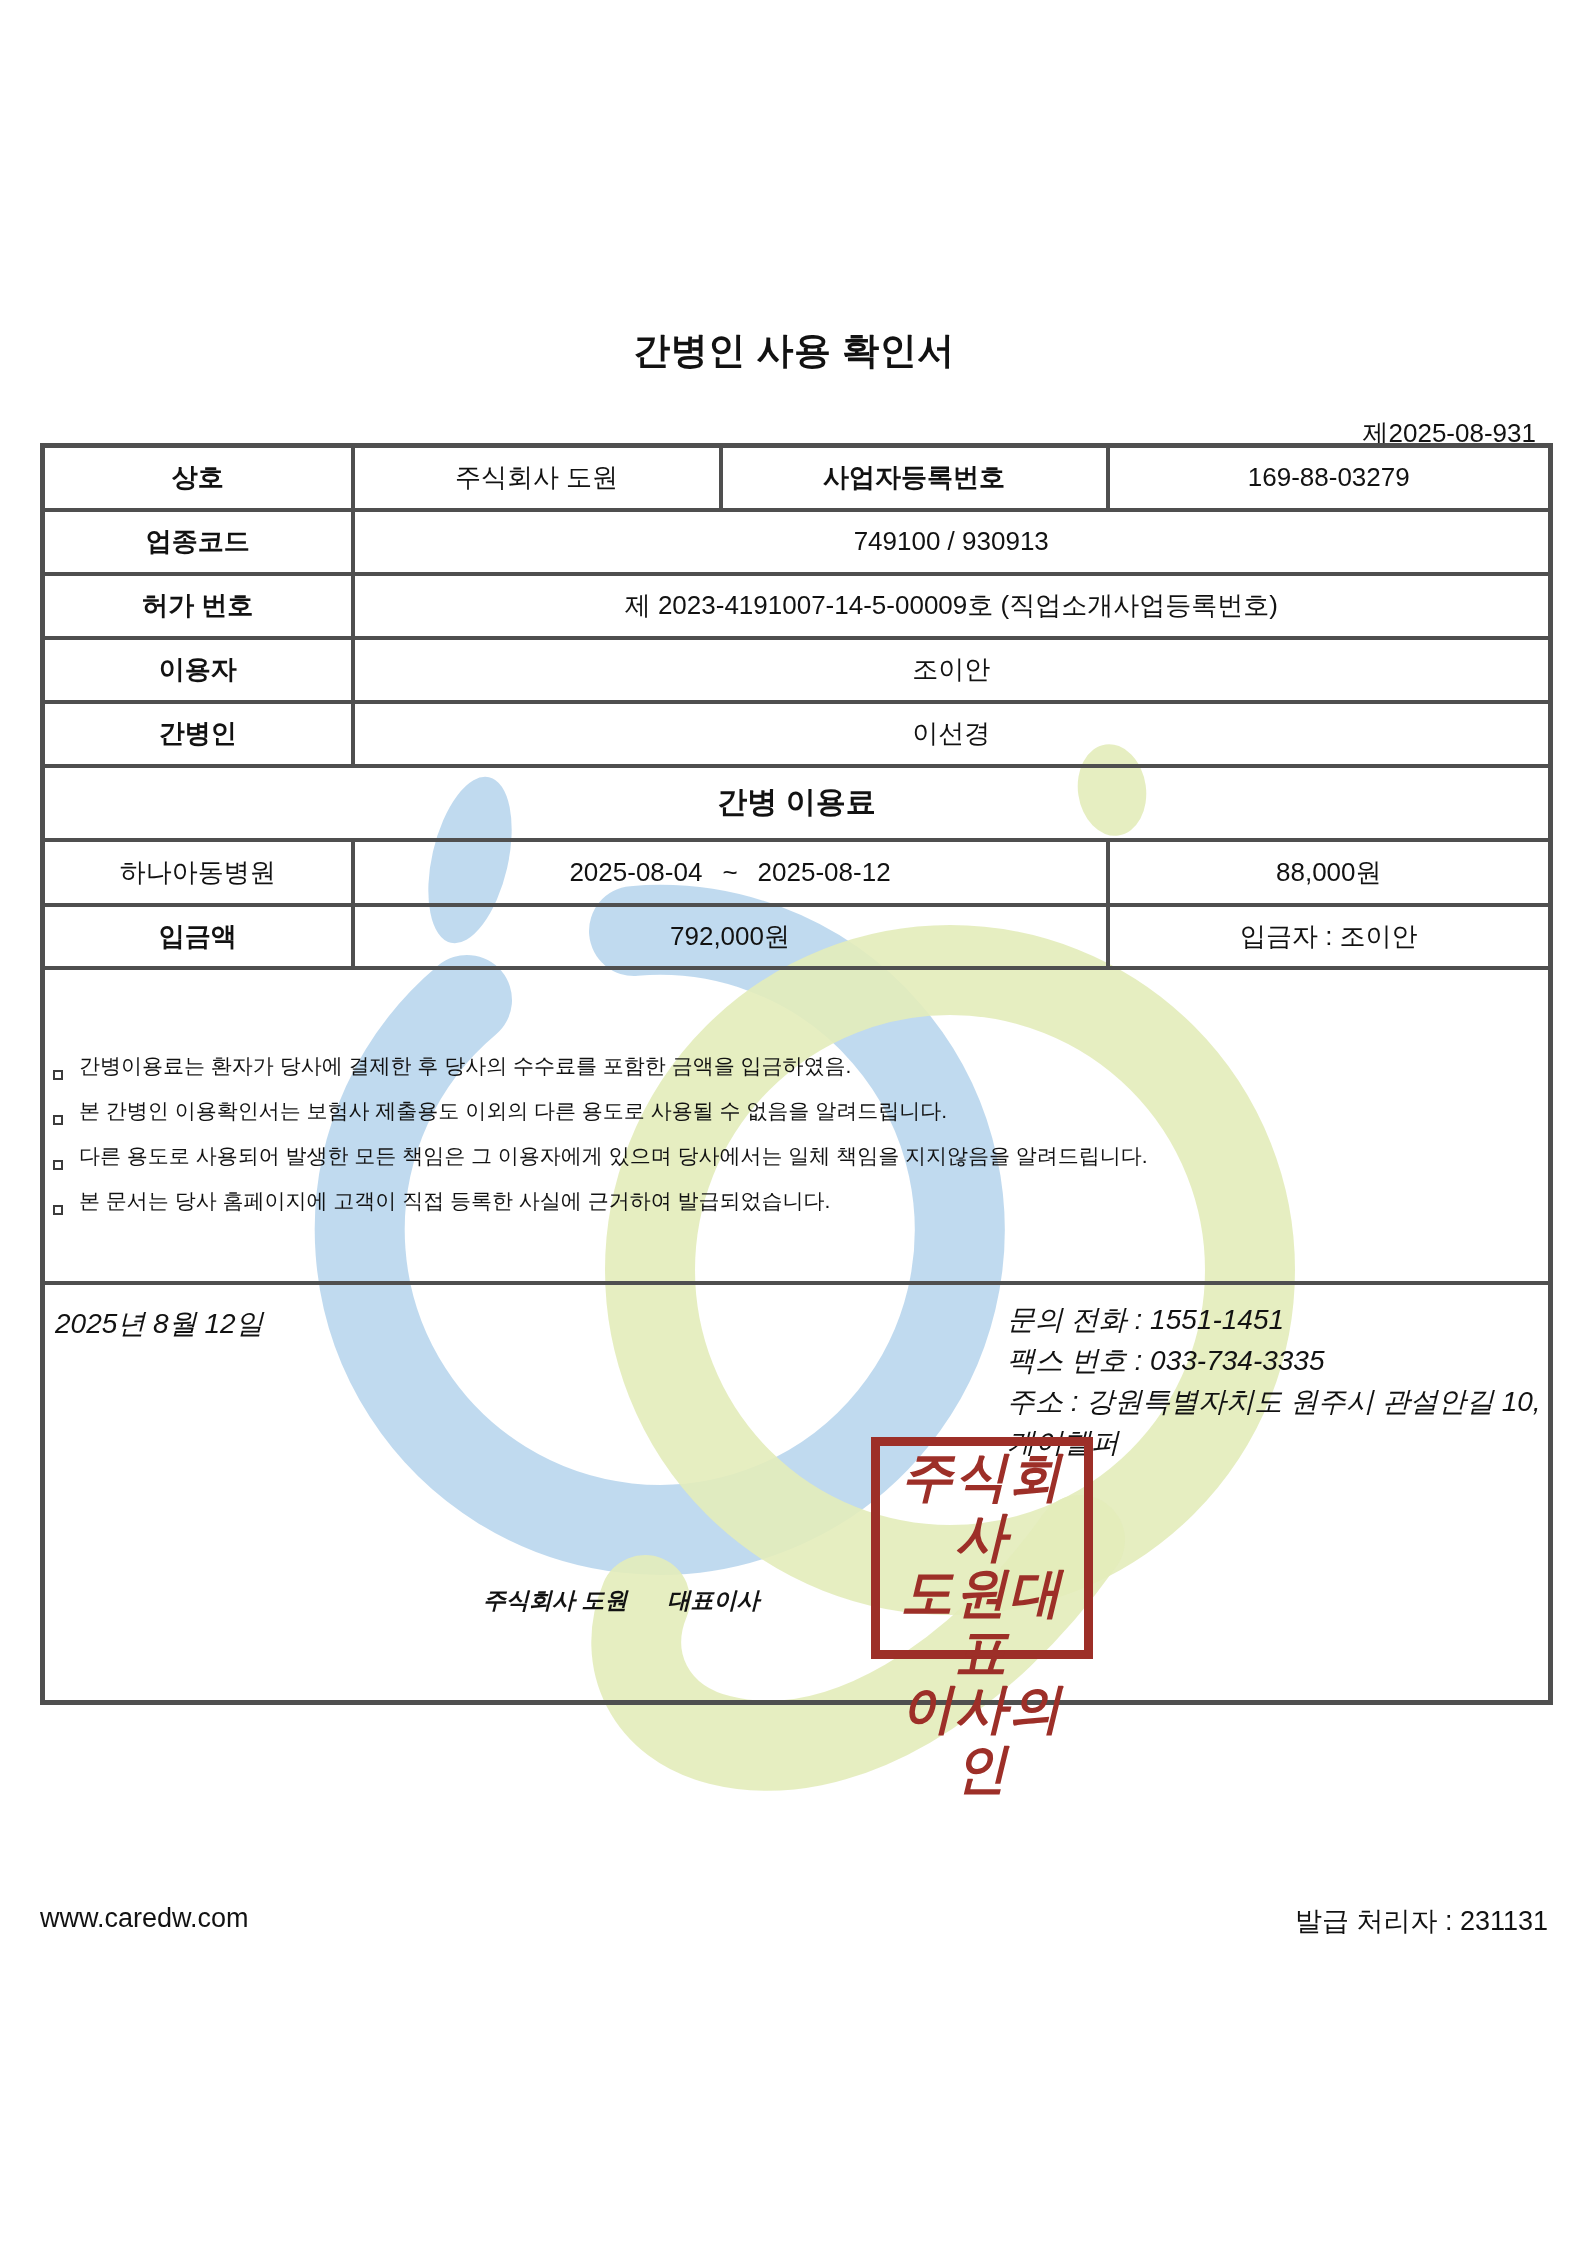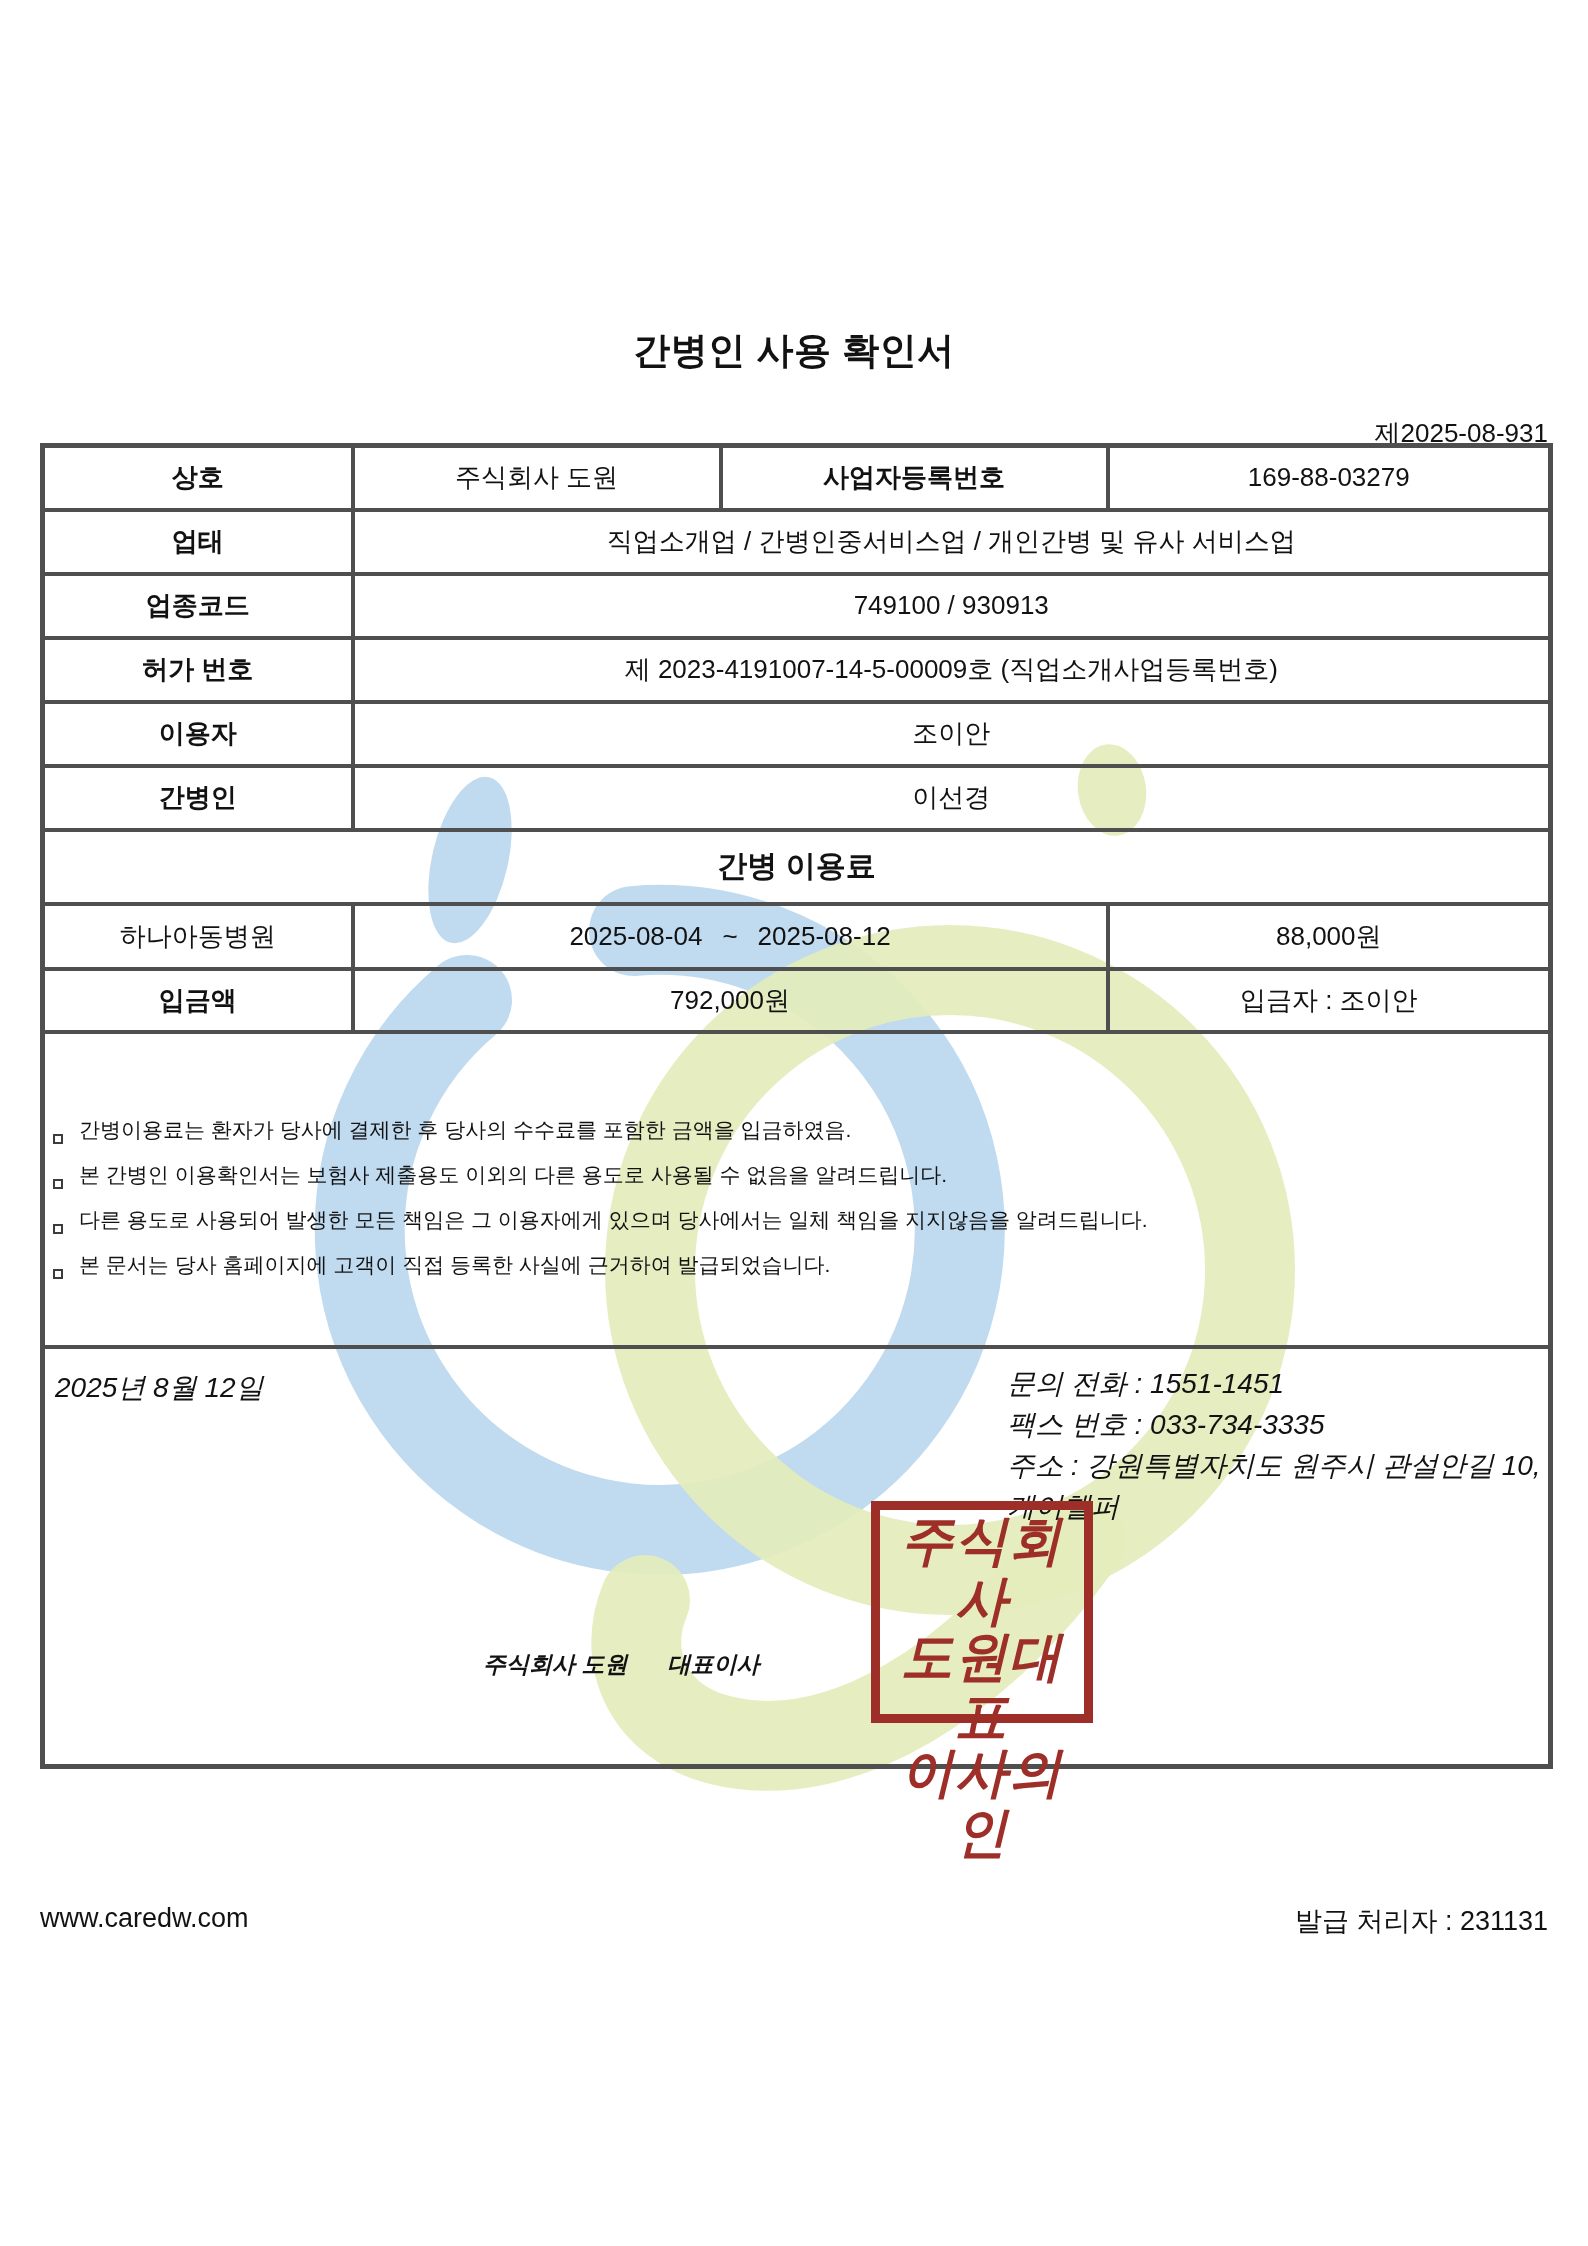--- a/index.html
+++ b/index.html
@@ -8,21 +8,21 @@
   *{box-sizing:border-box; margin:0; padding:0;}
   html,body{background:#ffffff;}
   body{width:1588px; height:2246px; position:relative; overflow:hidden;
        font-family:"Liberation Sans","DejaVu Sans",sans-serif; color:var(--text);}
   .page{position:absolute; inset:0;border-radius:25px;}
   .watermark{position:absolute; left:0; top:0; z-index:0;}
   .content{position:absolute; inset:0; z-index:1;}
 
   .doc-title{position:absolute; top:326px; left:0; width:100%; text-align:center;
              font-size:37px; font-weight:700; letter-spacing:0.5px;}
-  .doc-no{position:absolute; top:416px; right:40px; font-size:26px;}
+  .doc-no{position:absolute; top:416px; right:52px; font-size:26px;}
 
   table.main{position:absolute; top:443px; left:40px; width:1508px;
              border-collapse:collapse; table-layout:fixed; font-size:26px;}
   table.main{border:5px solid var(--border);}
   table.main td{border:4px solid var(--border); text-align:center; vertical-align:middle;
                 padding:0 8px; background:transparent;}
   td.lbl{font-weight:700;}
   tr.r-std td{height:64px;}
   tr.r-sect td{height:74px; font-size:30px; font-weight:700;}
   tr.r-fee-h td{height:65px; font-weight:700;}
@@ -80,24 +80,20 @@
           <col style="width:368px">
           <col style="width:387px">
           <col style="width:443px">
         </colgroup>
       <tbody>
         <tr class="r-std">
           <td class="lbl">상호</td>
           <td>주식회사 도원</td>
           <td class="lbl">사업자등록번호</td>
           <td>169-88-03279</td>
-        </tr>
-        <tr class="r-std">
-          <td class="lbl">업태</td>
-          <td colspan="3">직업소개업 / 간병인중서비스업 / 개인간병 및 유사 서비스업</td>
         </tr>
         <tr class="r-std">
           <td class="lbl">업종코드</td>
           <td colspan="3">749100 / 930913</td>
         </tr>
         <tr class="r-std">
           <td class="lbl">허가 번호</td>
           <td colspan="3">제 2023-4191007-14-5-00009호 (직업소개사업등록번호)</td>
         </tr>
         <tr class="r-std">

